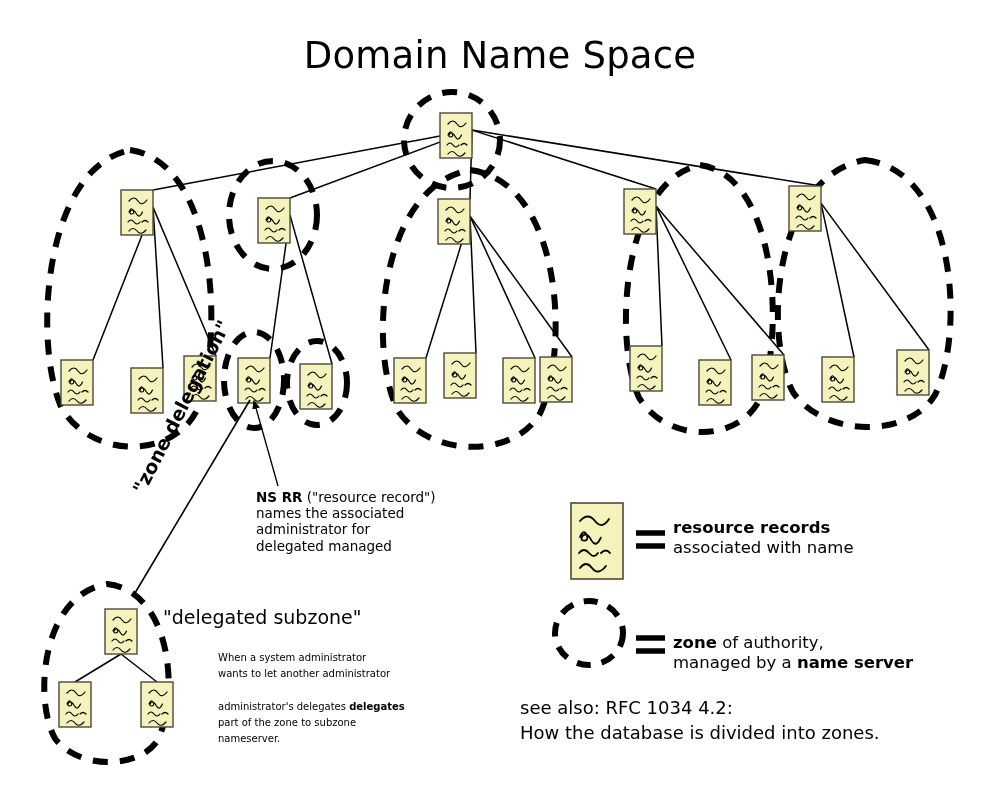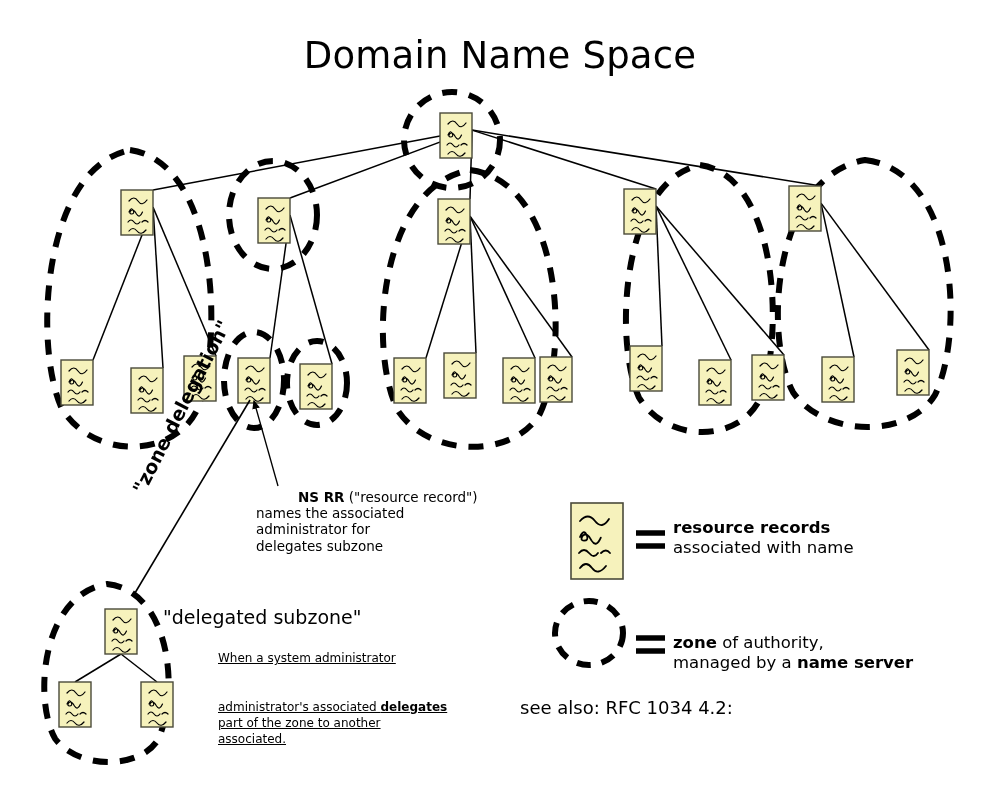--- a/index.html
+++ b/index.html
@@ -3,23 +3,23 @@
 <meta charset="utf-8">
 <style>
   html,body{margin:0;padding:0;background:#ffffff;}
   body{width:1000px;height:797px;position:relative;overflow:hidden;
        font-family:"DejaVu Sans","Liberation Sans",sans-serif;color:#000;}
   #stage{position:absolute;left:0;top:0;width:1000px;height:575px;}
   svg#diagram{position:absolute;left:0;top:0;width:1000px;height:797px;}
   .txt{position:absolute;white-space:pre;}
   #title{left:0;top:34px;width:1000px;text-align:center;font-size:37px;letter-spacing:.2px;}
   #ns-note{left:256px;top:489px;font-size:13.5px;line-height:16.2px;}
-  #ns-note b{font-weight:bold;margin-left:42px;}
+  #ns-note b{font-weight:bold;}
   #delegated-label{left:163px;top:606px;font-size:19px;}
-  #delegated-para{left:218px;top:650px;font-size:12px;line-height:16.2px;text-decoration:underline;}
+  #delegated-para{left:218px;top:650px;font-size:10px;line-height:16.2px;}
   #delegated-para b{font-weight:bold;margin-top:40px;}
   #legend-rr{left:673px;top:518px;font-size:16.5px;line-height:20px;}
   #legend-rr b{font-weight:bold;}
   #legend-zone{left:673px;top:633px;font-size:16.5px;line-height:20px;}
   #legend-zone b{font-weight:bold;}
   #seealso{left:520px;top:695px;width:420px;text-align:left;font-size:18px;line-height:25px;}
   #zone-deleg{left:128px;top:487px;font-size:19px;font-weight:bold;
               transform:rotate(-63deg);transform-origin:0 0;}
 </style>
 </head>
@@ -207,25 +207,25 @@
 
     <ellipse cx="589" cy="633" rx="34" ry="32" fill="none" stroke="#000" stroke-width="6" stroke-dasharray="14 11" stroke-linecap="butt"></ellipse>
     <g>
       <line x1="636" y1="638" x2="665" y2="638" stroke="#000" stroke-width="5.5"></line>
       <line x1="636" y1="651" x2="665" y2="651" stroke="#000" stroke-width="5.5"></line>
     </g>
   </svg>
 
   <div class="txt" id="zone-deleg">"zone delegation"</div>
 
-  <div class="txt" id="ns-note"><span><b>NS RR</b><span> ("resource record")</span></span><br><span>names the associated</span><br><span>administrator for</span><br><span>delegates subzone</span></div>
+  <div class="txt" id="ns-note"><span><b>NS RR</b><span> ("resource record")</span></span><br><span>names the associated</span><br><span>administrator for</span><br><span>delegated managed</span></div>
 
   <div class="txt" id="delegated-label">"delegated subzone"</div>
 
-  <div class="txt" id="delegated-para"><span>When a system administrator</span><br><br><br><span>administrator's associated </span><b>delegates</b><br><span>part of the zone to another</span><br><span>associated.</span></div>
+  <div class="txt" id="delegated-para"><span>When a system administrator</span><br><span>wants to let another administrator</span><br><br><span>administrator's delegates </span><b>delegates</b><br><span>part of the zone to subzone</span><br><span>nameserver.</span></div>
 
   <div class="txt" id="legend-rr"><b>resource records</b><br><span>associated with name</span></div>
 
   <div class="txt" id="legend-zone"><b>zone</b><span> of authority,</span><br><span>managed by a </span><b>name server</b></div>
 
-  <div class="txt" id="seealso"><span>see also: RFC 1034 4.2:</span><br></div>
+  <div class="txt" id="seealso"><span>see also: RFC 1034 4.2:</span><br><span>How the database is divided into zones.</span></div>
 
 </div>
 
 </body></html>

